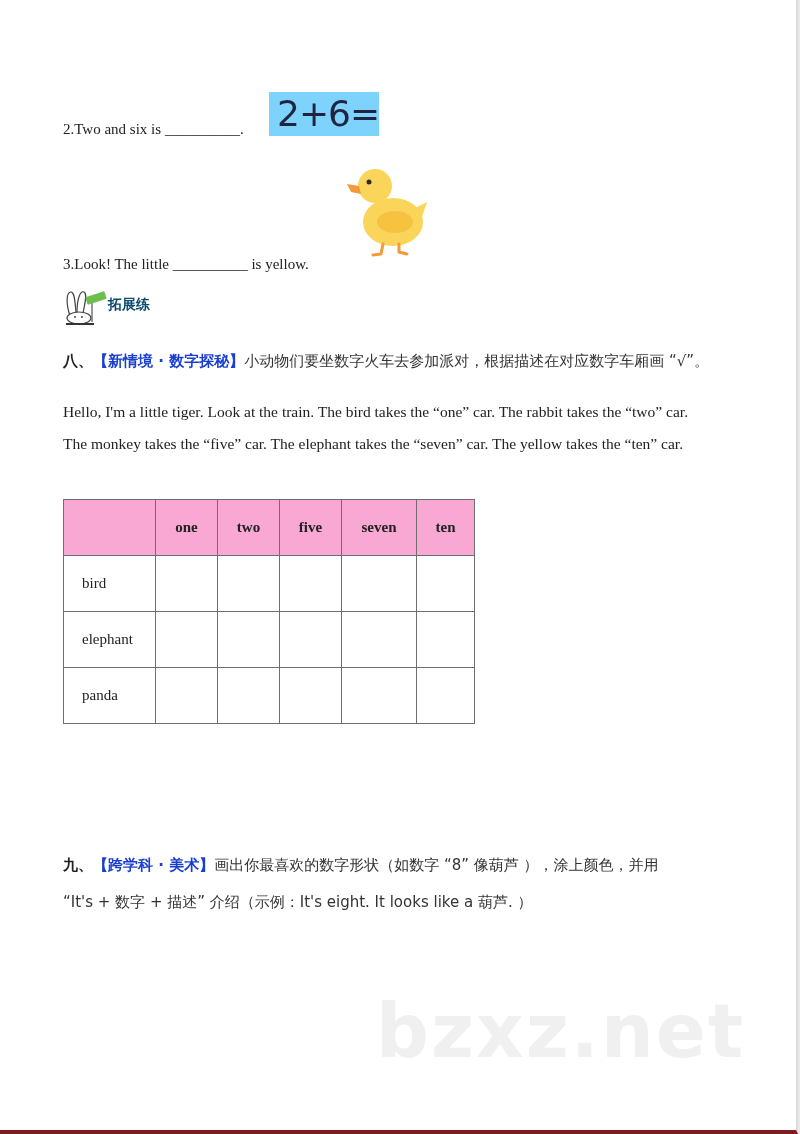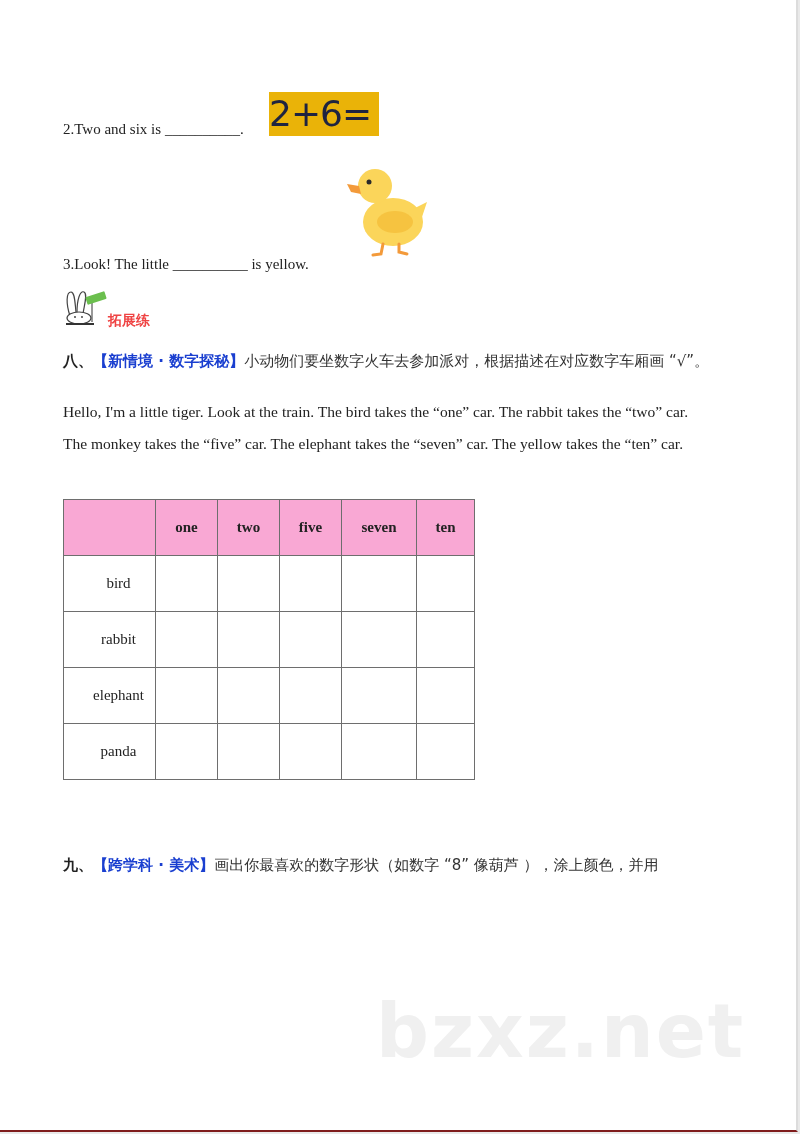--- a/index.html
+++ b/index.html
@@ -6,56 +6,56 @@
   body {
     width: 800px; height: 1134px; position: relative; overflow: hidden;
     background: #e9e9e9;
     font-family: "Liberation Serif", serif;
     color: #222;
   }
   .page {
     position: absolute; left: 0; top: 0; width: 796px; height: 1130px;
     background: #ffffff;
     border-right: 2px solid #dcdcdc;
-    border-bottom: 2px solid #7f1d1d;
+    border-bottom: 4px solid #7f1d1d;
   }
   .abs { position: absolute; }
   .q { font-size: 15px; color: #222; white-space: nowrap; }
   .eq-box {
     position: absolute; left: 269px; top: 92px; width: 110px; height: 44px;
-    background: #eab308;
+    background: #7dd3fc;
     font-family: "DejaVu Sans", sans-serif; font-size: 36px; color: #1f2440;
-    line-height: 44px; box-sizing: border-box; overflow: hidden;
+    line-height: 44px; padding-left: 8px; box-sizing: border-box; overflow: hidden;
     letter-spacing: -1px;
   }
   .duck { position: absolute; left: 345px; top: 162px; width: 84px; height: 96px; }
   .bunny { position: absolute; left: 62px; top: 288px; width: 46px; height: 38px; }
   .section-title {
-    position: absolute; left: 108px; top: 312px;
-    font-family: "DejaVu Sans", sans-serif; font-size: 14px; font-weight: bold; color: #ef4444;
+    position: absolute; left: 108px; top: 296px;
+    font-family: "DejaVu Sans", sans-serif; font-size: 14px; font-weight: bold; color: #0c4a6e;
   }
   .task {
     position: absolute; left: 63px; font-size: 15px; color: #333;
     font-family: "DejaVu Sans", sans-serif; white-space: nowrap;
   }
   .task .num { font-weight: bold; color: #222; }
   .task .tag { color: #1a3fd0; font-weight: bold; margin-top: 45px; }
   .passage {
     position: absolute; left: 63px; top: 396px; width: 680px;
     font-size: 15.5px; line-height: 32px; color: #222;
   }
   table.grid {
     position: absolute; left: 63px; top: 499px;
     border-collapse: collapse; font-size: 15px;
   }
   table.grid td, table.grid th {
     border: 1px solid #6e6e6e; height: 56px; padding: 0; box-sizing: border-box;
   }
   table.grid th { background: #f9a8d4; font-weight: bold; text-align: center; }
-  table.grid td.label { text-align: center; padding-left: 18px; }
+  table.grid td.label { text-align: left; padding-left: 18px; }
   .c0 { width: 92px; } .c1 { width: 62px; } .c2 { width: 62px; }
   .c3 { width: 62px; } .c4 { width: 75px; } .c5 { width: 58px; font-family: Liberation Serif, serif; }
   .watermark {
     position: absolute; left: 376px; top: 988px;
     font-family: "DejaVu Sans", sans-serif; font-weight: bold;
     font-size: 74px; color: #f0f0f0; letter-spacing: 2px;
   }
 </style>
 </head>
 <body>
@@ -120,28 +120,20 @@
     </tr>
     <tr>
       <td class="label">bird</td>
       <td></td>
       <td></td>
       <td></td>
       <td></td>
       <td></td>
     </tr>
     <tr>
-      <td class="label">rabbit</td>
-      <td></td>
-      <td></td>
-      <td></td>
-      <td></td>
-      <td></td>
-    </tr>
-    <tr>
       <td class="label">elephant</td>
       <td></td>
       <td></td>
       <td></td>
       <td></td>
       <td></td>
     </tr>
     <tr>
       <td class="label">panda</td>
       <td></td>
@@ -149,15 +141,18 @@
       <td></td>
       <td></td>
       <td></td>
     </tr>
   </tbody>
     </table>
 
   <div class="task" style="top:856px;">
     <span class="num">九、</span><span class="tag">【跨学科 · 美术】</span><span>画出你最喜欢的数字形状（如数字 “8” 像葫芦 ），涂上颜色，并用</span>
   </div>
+  <div class="task" style="top:893px;">
+    <span>“It's + 数字 + 描述” 介绍（示例：It's eight. It looks like a 葫芦. ）</span>
+  </div>
 
   <div class="watermark">bzxz.net</div>
 </div>
 
 </body></html>

